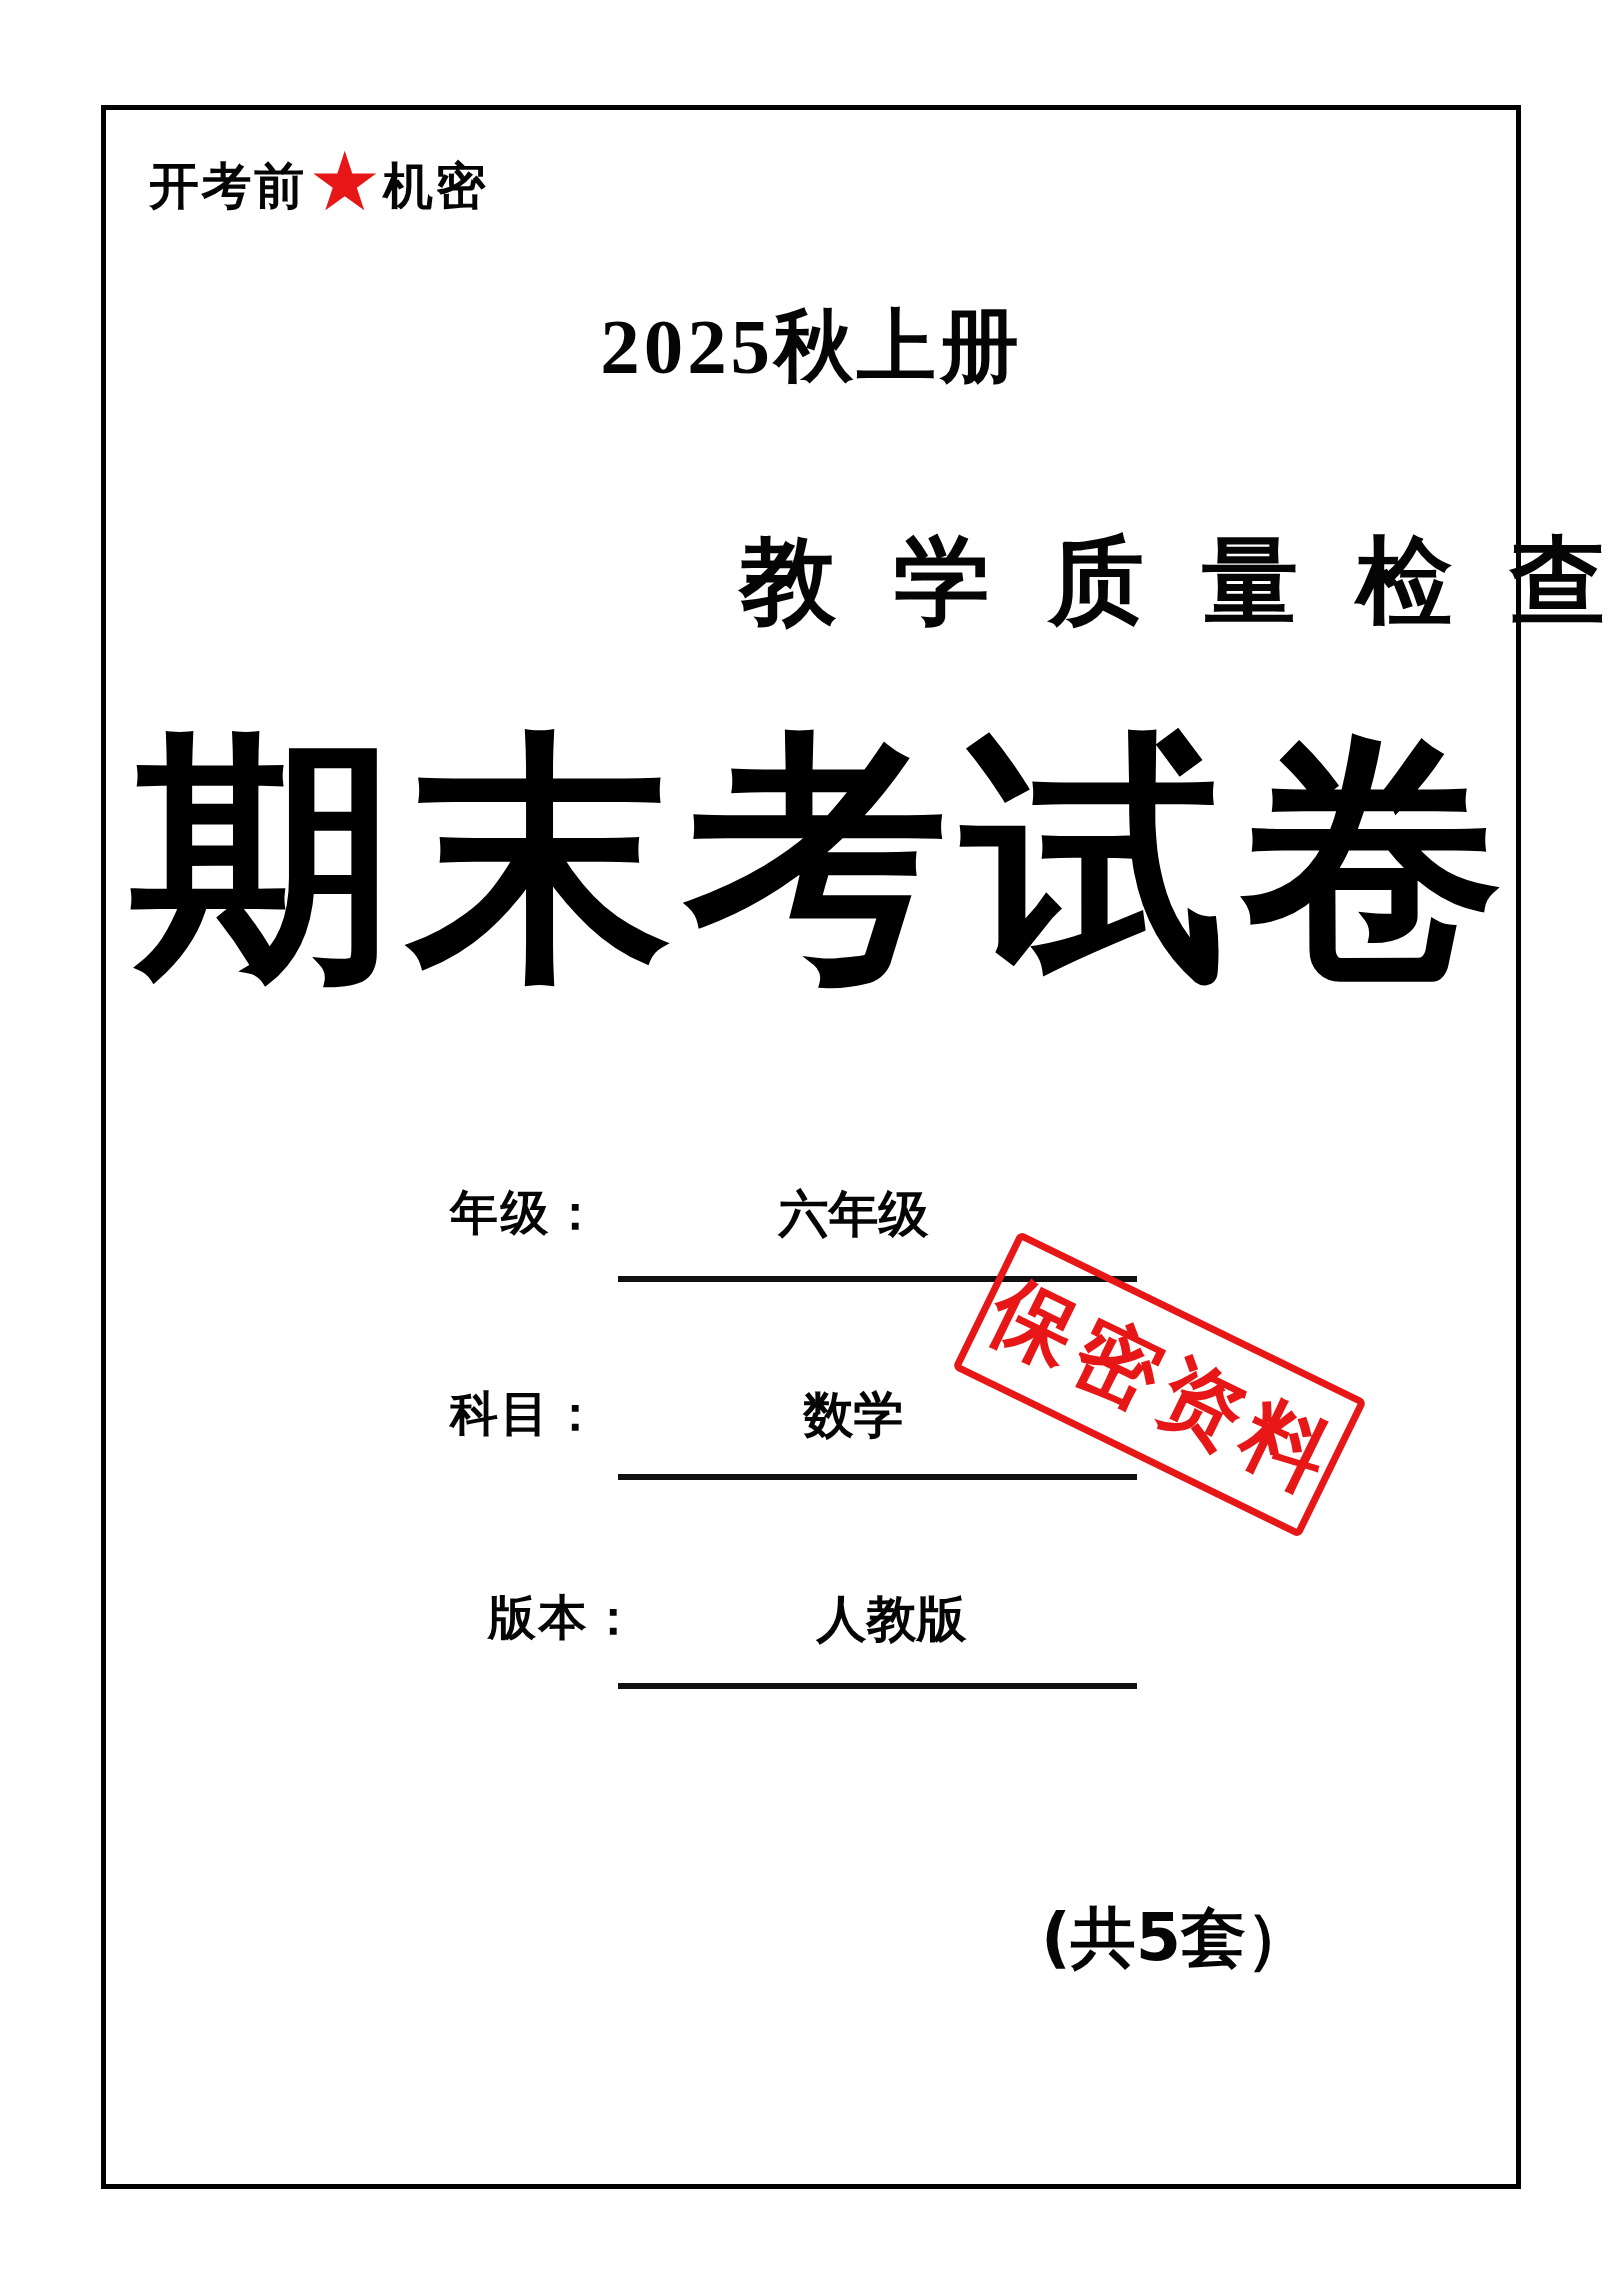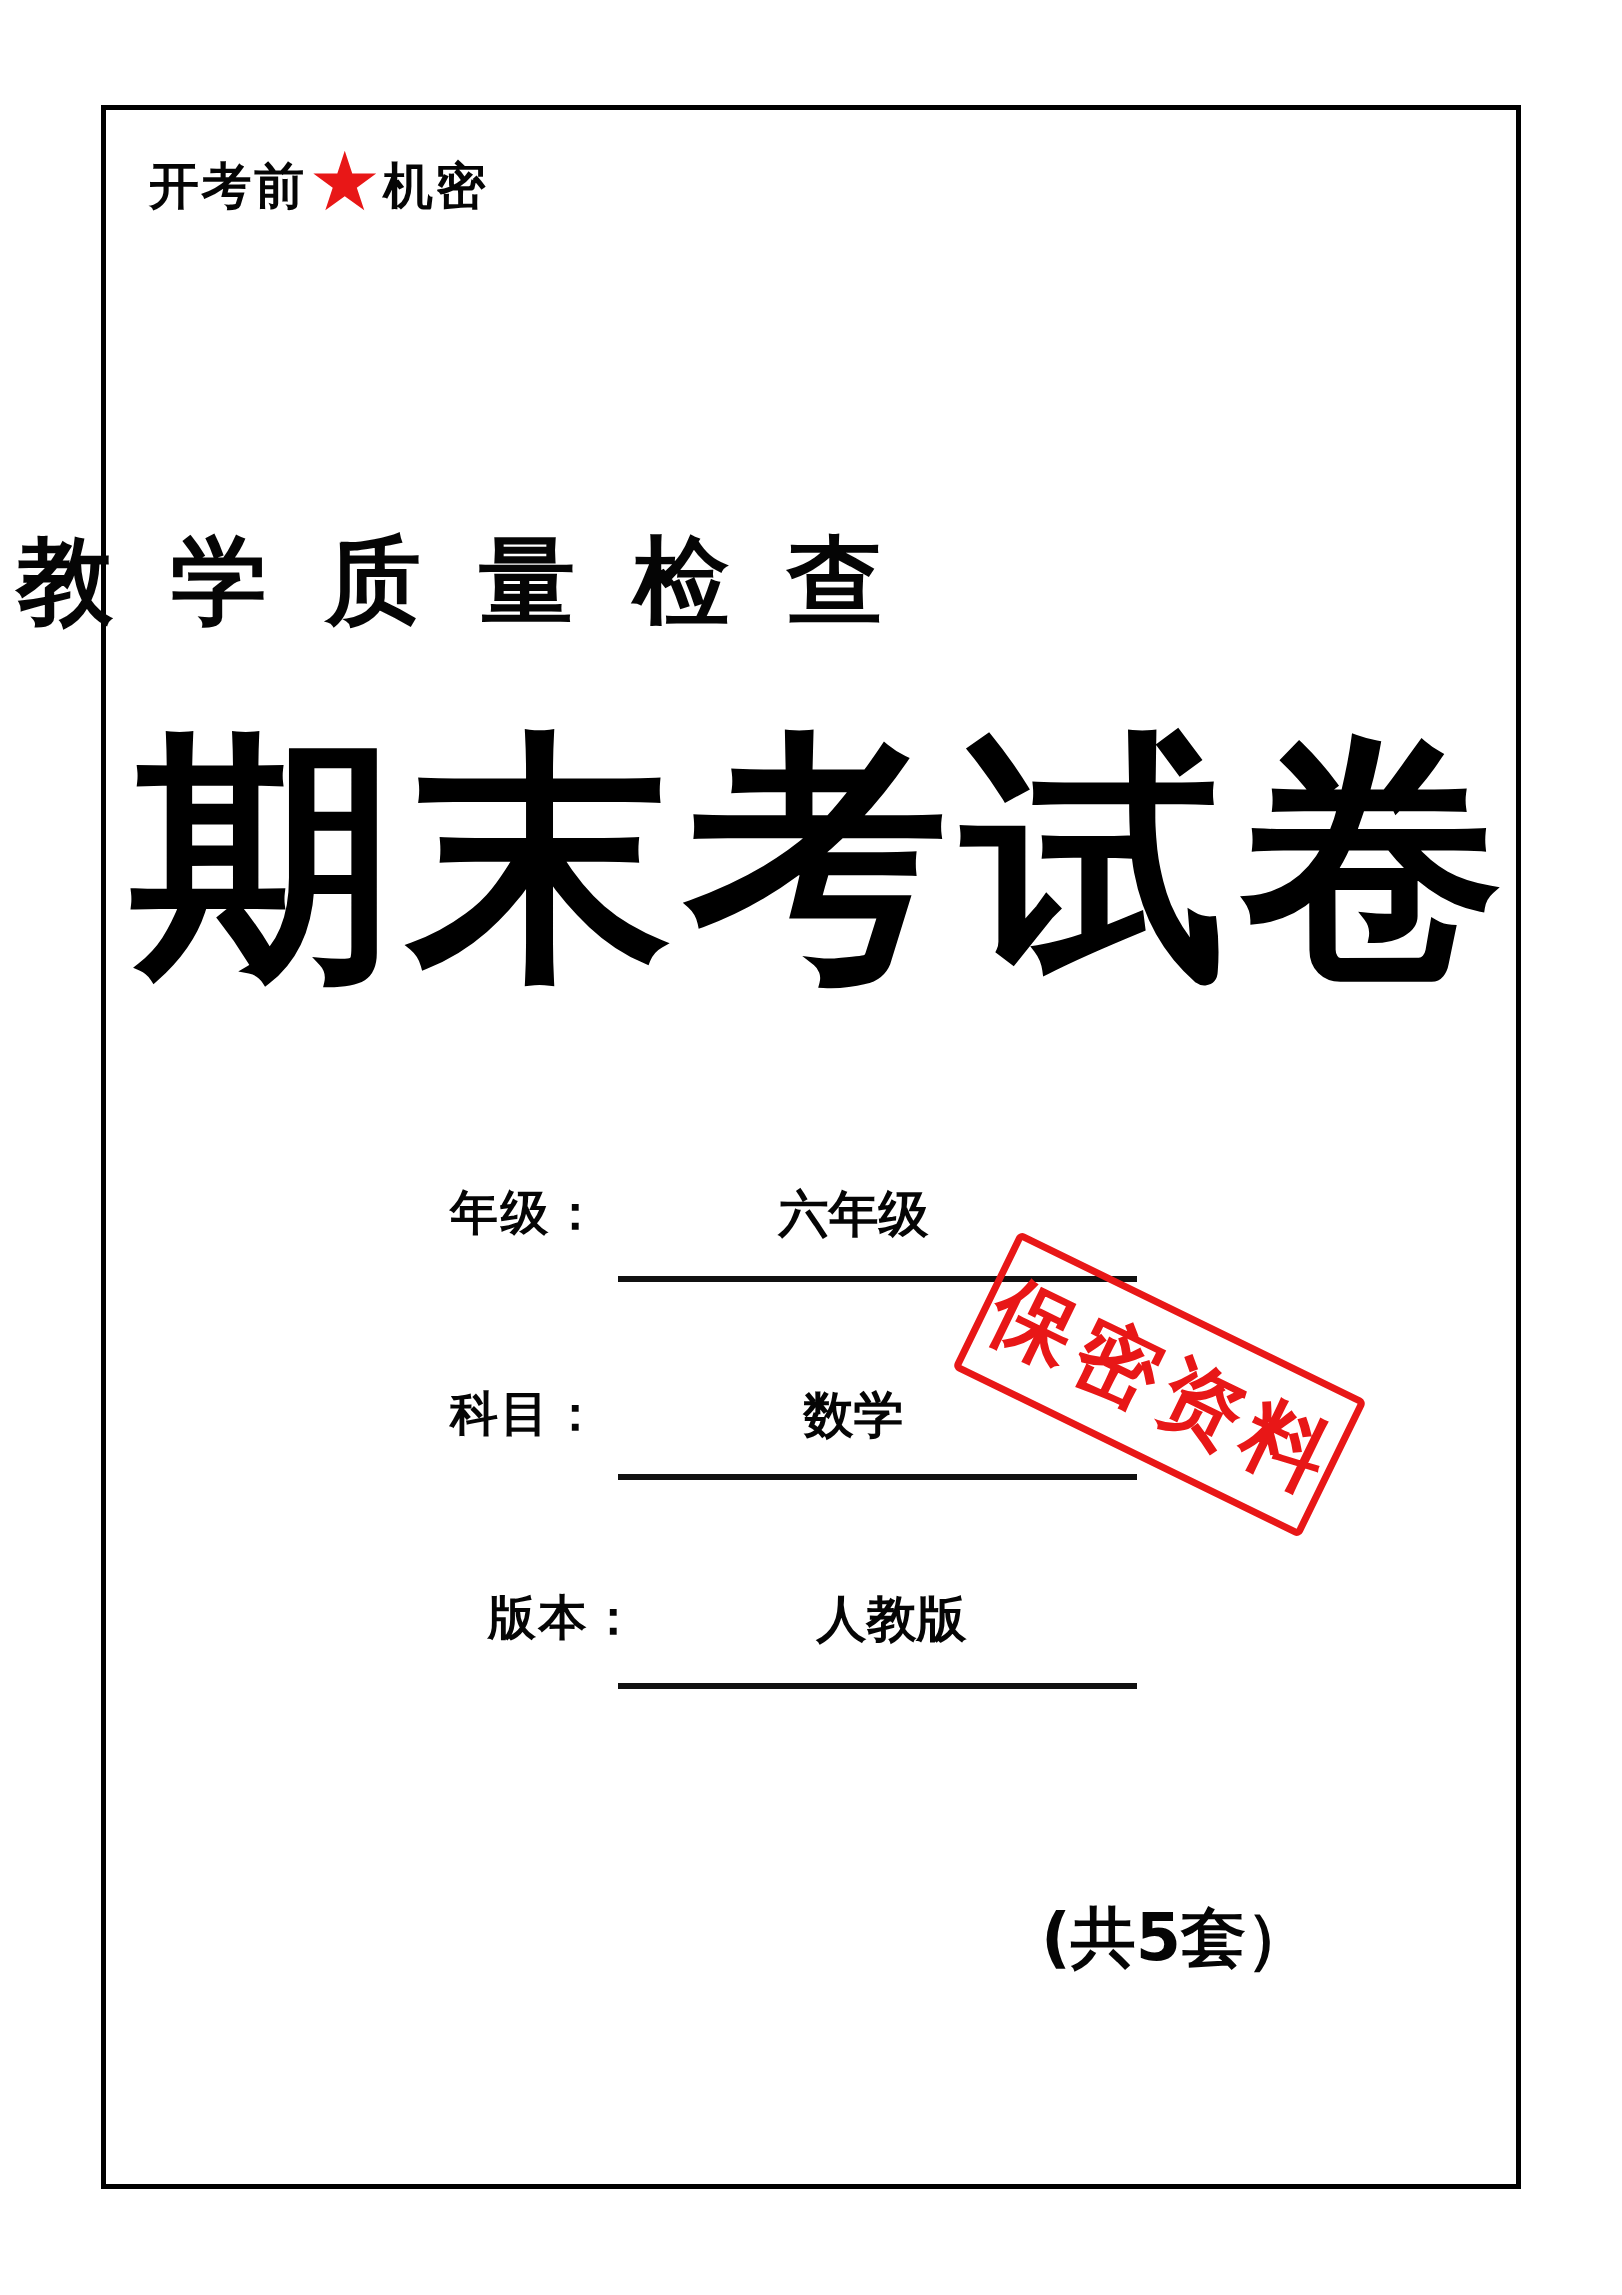--- a/index.html
+++ b/index.html
@@ -37,21 +37,21 @@
   }
   .edition-line{
     position:absolute;left:0;top:296px;width:1623px;
     text-align:center;
     font-size:79px;line-height:1.3;font-weight:600;
     letter-spacing:3.9px;
     font-family:"Liberation Serif","DejaVu Serif",serif;
   }
   .quality-line{
     position:absolute;left:0;top:517px;width:1623px;
-    text-align:left;
+    text-align:right;
     font-size:96px;line-height:1.35;font-weight:700;
     letter-spacing:17px;padding-left:17px;
     font-family:"Liberation Serif","DejaVu Serif",serif;
   }
   .main-title{
     position:absolute;left:0;top:712px;width:1623px;
     text-align:center;
     font-size:263px;line-height:1.12;font-weight:900;
     letter-spacing:14.4px;padding-left:25px;
     font-family:"DejaVu Sans","Liberation Sans",sans-serif;
@@ -109,20 +109,21 @@
 <div class="page">
 
   <div class="border-frame"></div>
 
   <div class="secrecy">
     <span>开考前</span>
     <span class="star">★</span>
     <span>机密</span>
   </div>
 
+  <div class="edition-line">2025秋上册</div>
 
   <div class="quality-line">教 学 质 量 检 查</div>
 
   <div class="main-title">期末考试卷</div>
 
   <div class="form-row row-grade">
     <span class="row-label">年级：</span>
     <span class="row-value">六年级</span>
     <span class="row-underline"></span>
   </div>

